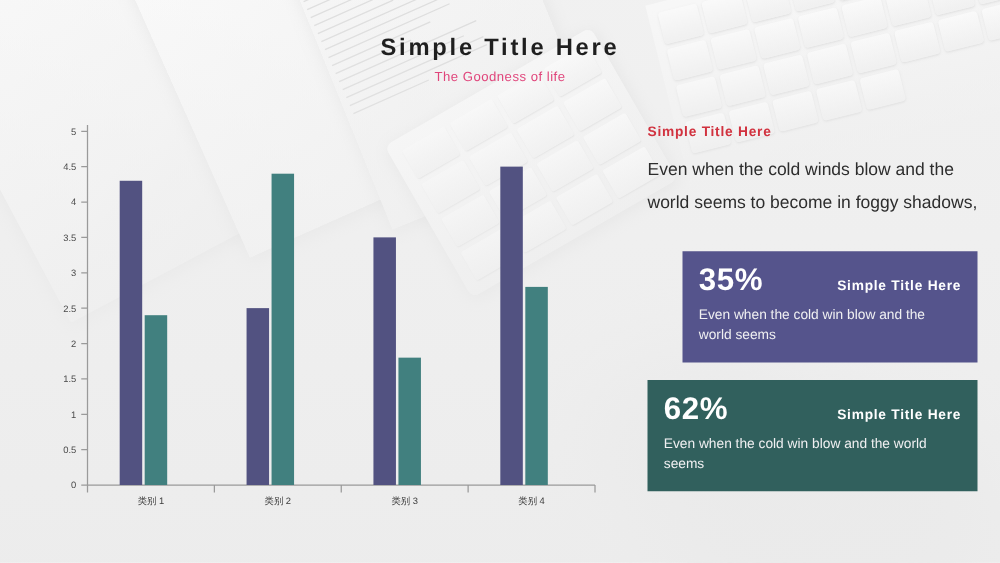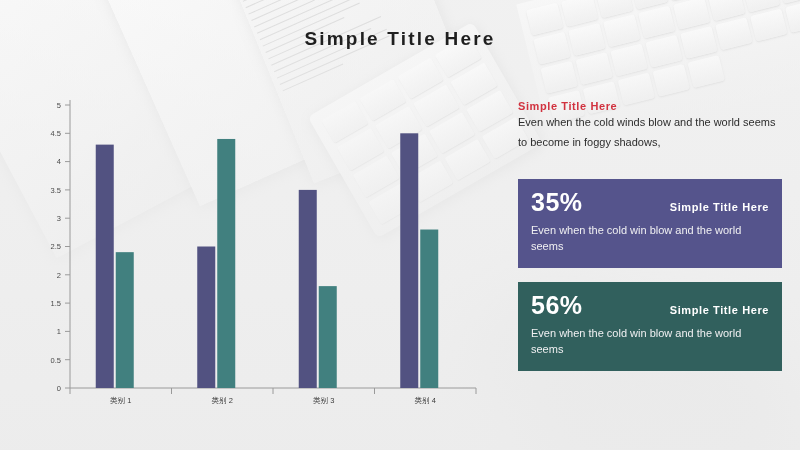--- a/index.html
+++ b/index.html
@@ -156,21 +156,22 @@
     width: 264px;
     z-index: 5;
   }
   #right-heading {
     font-size: 11px;
     font-weight: bold;
     color: #d1323f;
     letter-spacing: .6px;
   }
   #right-body {
-    font-size: 11px;
+    margin-top: 11px;
+    font-size: 14px;
     line-height: 1.85;
     color: #2d2d2d;
   }
 
   .stat-card {
     margin-top: 14px;
     padding: 11px 13px 13px 13px;
     color: #ffffff;
   }
   .stat-card.purple { background: #55548c; }
@@ -191,21 +192,21 @@
     font-size: 11px;
     font-weight: bold;
     letter-spacing: .6px;
   }
   .stat-desc {
     margin-top: 7px;
     font-size: 11px;
     line-height: 1.5;
     color: #f0f0f2;
   }
-  #card-1 { margin-top: 26px; }
+  #card-1 { margin-top: 26px; margin-left: 28px; }
 </style>
 </head>
 <body>
 
 <div id="bg-photo">
   <div class="bg-paper-sheet bg-sheet-a"></div>
   <div class="bg-paper-sheet bg-sheet-b"></div>
   <div class="bg-paper-sheet bg-sheet-c"></div>
   <div class="bg-news-lines">
     <i></i>
@@ -273,20 +274,21 @@
       <span></span>
       <span></span>
   </div>
   <div class="bg-blob bg-blob-1"></div>
   <div class="bg-blob bg-blob-2"></div>
   <div class="bg-wash"></div>
 </div>
 
 <div id="header">
   <div id="title-main">Simple Title Here</div>
+  <div id="title-sub">The Goodness of life</div>
 </div>
 
 <div id="chart-panel">
   <svg id="chart-svg" width="465" height="315" viewBox="0 0 465 315">
     <g id="y-ticks">
         <line class="tick-line" x1="47" y1="288" x2="52" y2="288"></line>
         <text class="tick-text" x="43" y="290.8" text-anchor="end">0</text>
         <line class="tick-line" x1="47" y1="259.7" x2="52" y2="259.7"></line>
         <text class="tick-text" x="43" y="262.5" text-anchor="end">0.5</text>
         <line class="tick-line" x1="47" y1="231.4" x2="52" y2="231.4"></line>
@@ -343,18 +345,18 @@
   <div class="stat-card purple" id="card-1">
     <div class="stat-top">
       <span class="stat-pct">35%</span>
       <span class="stat-label">Simple Title Here</span>
     </div>
     <div class="stat-desc">Even when the cold win blow and the world seems</div>
   </div>
 
   <div class="stat-card teal" id="card-2">
     <div class="stat-top">
-      <span class="stat-pct">56%</span>
+      <span class="stat-pct">62%</span>
       <span class="stat-label">Simple Title Here</span>
     </div>
     <div class="stat-desc">Even when the cold win blow and the world seems</div>
   </div>
 </div>
 
 </body></html>

